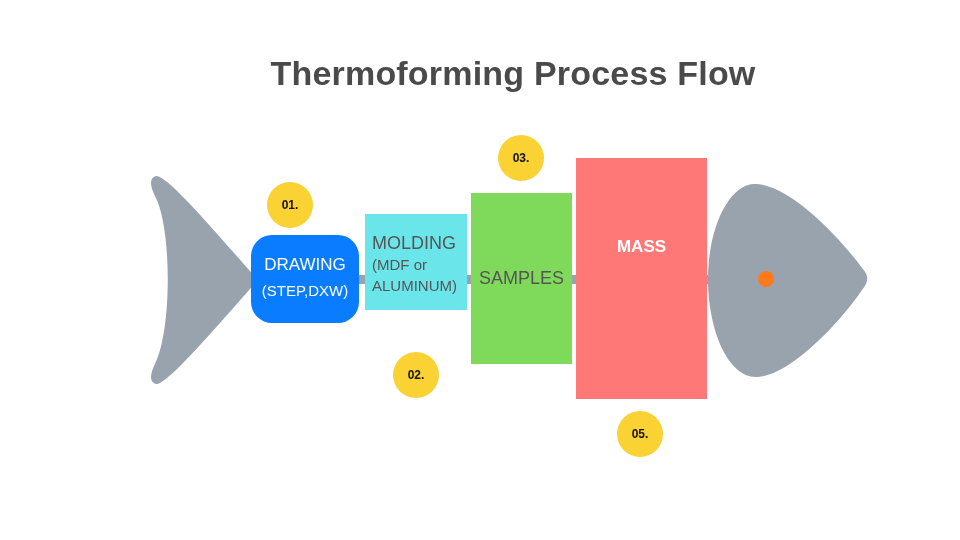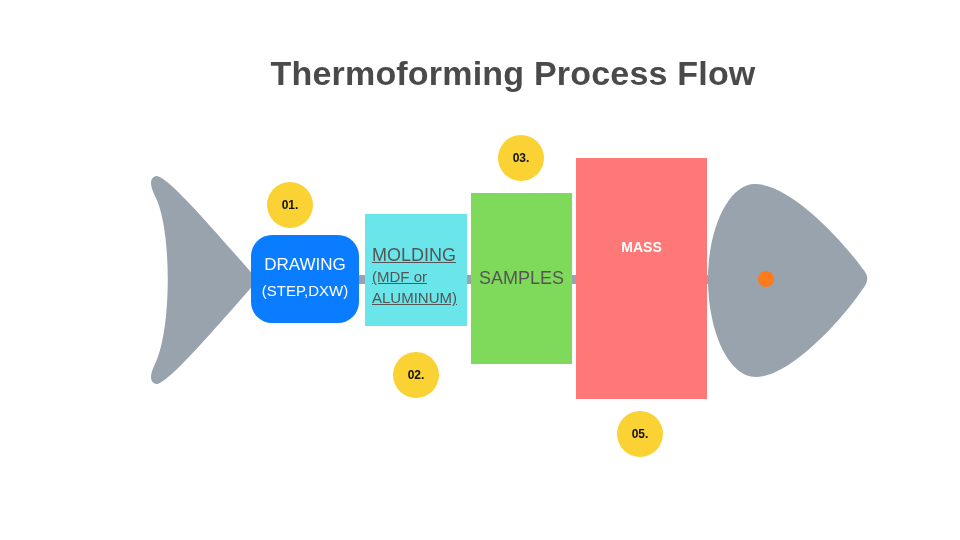--- a/index.html
+++ b/index.html
@@ -17,26 +17,26 @@
     .box {
       position: absolute; display: flex; flex-direction: column;
       align-items: center; justify-content: center; text-align: center;
       box-sizing: border-box;
     }
     .box .main { font-size: 17px; line-height: 22px; }
     .box .sub { font-size: 15px; line-height: 21px; }
     .drawing { left: 251px; top: 235px; width: 108px; height: 88px; background: #0a7cff; color: #ffffff; border-radius: 21px; }
     .drawing .main { font-size: 17px; margin-top: -4px; }
     .drawing .sub { margin-top: 4px; }
-    .molding { left: 365px; top: 214px; width: 102px; height: 112px; background: #6ae6ea; color: #555555; align-items: flex-start; padding-left: 7px; justify-content: flex-start; padding-top: 30px; text-align: left; text-decoration: underline; }
+    .molding { left: 365px; top: 214px; width: 102px; height: 96px; background: #6ae6ea; color: #555555; align-items: flex-start; padding-left: 7px; justify-content: flex-start; padding-top: 18px; text-align: left; }
     .molding .main { font-size: 18px; }
     .samples { left: 471px; top: 193px; width: 101px; height: 171px; background: #7fd95a; color: #555555; text-align: center; }
     .samples .main { font-size: 18px; margin-top: -2px; }
     .mass { left: 576px; top: 158px; width: 131px; height: 241px; background: #ff7878; color: #ffffff; justify-content: flex-start; padding-top: 76px; }
-    .mass .main { font-size: 14px; font-weight: bold; line-height: 26px; }
+    .mass .main { font-size: 17px; font-weight: bold; line-height: 26px; }
     .badge {
       position: absolute; width: 46px; height: 46px; border-radius: 50%;
       background: #fad234; color: #111111; font-size: 12px; font-weight: bold;
       display: flex; align-items: center; justify-content: center;
     }
     .b1 { left: 267px; top: 182px; }
     .b2 { left: 393px; top: 352px; }
     .b3 { left: 498px; top: 135px; }
     .b4 { left: 617px; top: 411px; }
   </style>

